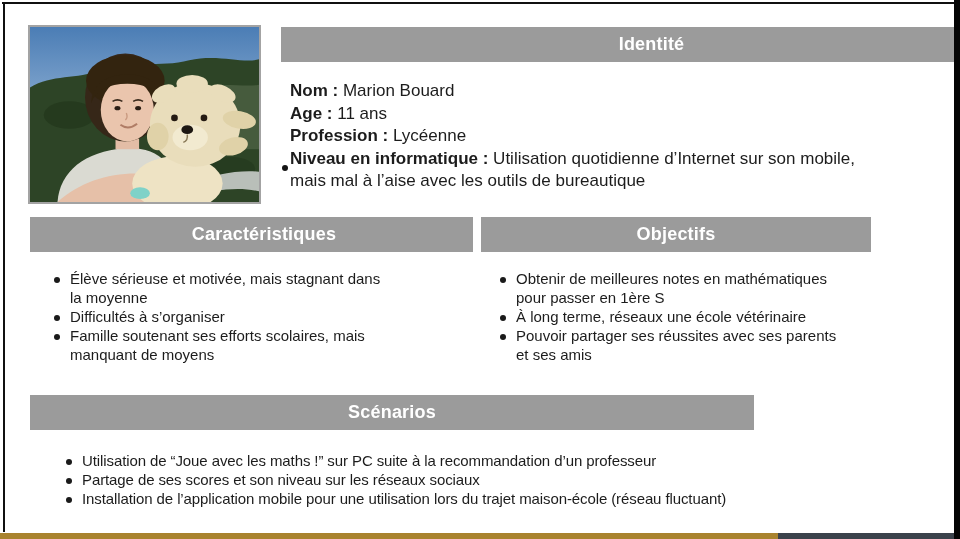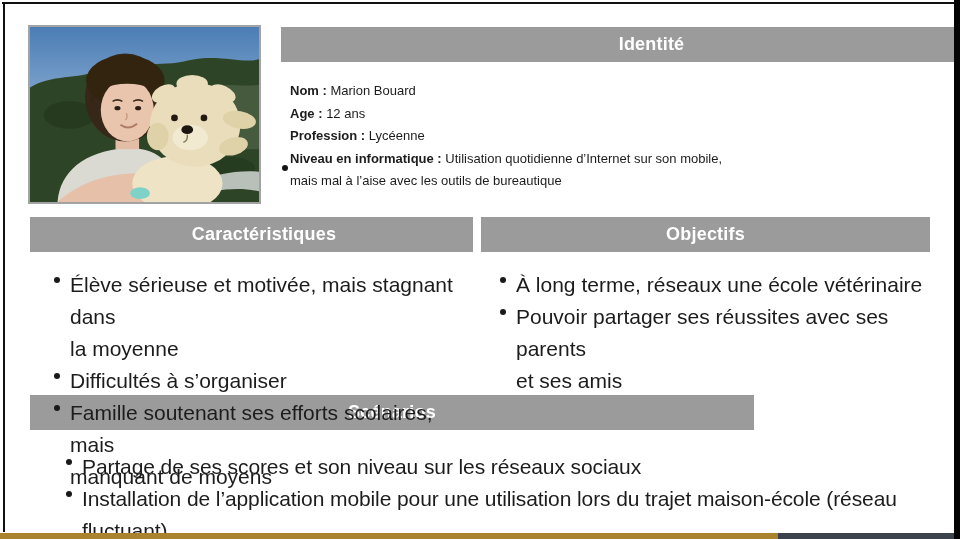--- a/index.html
+++ b/index.html
@@ -18,40 +18,40 @@
   .footer-fill { height:100%; background:#a9832e; }
 
   
   .hdr {
     position:absolute; height:35px; background:#9b9b9b; color:#ffffff;
     font-weight:bold; font-size:18px; line-height:35px; text-align:center;
     letter-spacing:.2px;
   }
   .hdr-identite { left:281px; top:27px;  width:741px; }
   .hdr-caract   { left:30px;  top:217px; width:443px;padding-left:25px; }
-  .hdr-objectifs{ left:481px; top:217px; width:449px; }
+  .hdr-objectifs{ left:481px; top:217px; width:390px; }
   .hdr-scenarios{ left:30px;  top:395px; width:724px; }
 
   
   .photo {
     position:absolute; left:28px; top:25px; width:233px; height:179px;
     border:2px solid #a3a3a3; background:#6d8bb0;
   }
   .photo svg { display:block; width:100%; height:100%; }
 
   
   .identity-block {
     position:absolute; left:290px; top:80px; width:648px;
-    font-size:13px; line-height:22.5px;
+    font-size:17px; line-height:22.5px;
   }
   .identity-row .lbl { font-weight:bold; }
   .identity-row .val { white-space:pre-wrap; }
 
   
-  ul.plist { list-style:none; position:absolute; font-size:21px; line-height:32px; }
+  ul.plist { list-style:none; position:absolute; font-size:15px; line-height:19px; }
   ul.plist li { position:relative; padding-left:17px; white-space:pre-wrap; }
   ul.plist li::before {
     content:""; position:absolute; left:1px; top:8px;
     width:6px; height:6px; border-radius:50%; background:#1a1a1a;
   }
   .list-caract    { left:53px;  top:269px; width:420px; }
   .list-objectifs { left:499px; top:269px; width:425px; }
   .list-scenarios { left:65px;  top:451px; width:860px; font-size:16.5px; letter-spacing:-0.1px; }
   .list-scenarios li { padding-left:18px; }
 
@@ -130,21 +130,21 @@
   <div class="hdr hdr-objectifs">Objectifs</div>
   <div class="hdr hdr-scenarios">Scénarios</div>
 
   <div class="identity-block">
     <div class="identity-row">
       <span class="lbl">Nom :</span>
       <span class="val">Marion Bouard</span>
     </div>
     <div class="identity-row">
       <span class="lbl">Age :</span>
-      <span class="val">12 ans</span>
+      <span class="val">11 ans</span>
     </div>
     <div class="identity-row">
       <span class="lbl">Profession :</span>
       <span class="val">Lycéenne</span>
     </div>
     <div class="identity-row">
       <span class="lbl">Niveau en informatique :</span>
       <span class="val">Utilisation quotidienne d’Internet sur son mobile,
 mais mal à l’aise avec les outils de bureautique</span>
     </div>
@@ -152,26 +152,29 @@
 
   <ul class="plist list-caract">
     <li>Élève sérieuse et motivée, mais stagnant dans
 la moyenne</li>
     <li>Difficultés à s’organiser</li>
     <li>Famille soutenant ses efforts scolaires, mais
 manquant de moyens</li>
   </ul>
 
   <ul class="plist list-objectifs">
+    <li>Obtenir de meilleures notes en mathématiques
+pour passer en 1ère S</li>
     <li>À long terme, réseaux une école vétérinaire</li>
     <li>Pouvoir partager ses réussites avec ses parents
 et ses amis</li>
   </ul>
 
   <ul class="plist list-scenarios">
+    <li>Utilisation de “Joue avec les maths !” sur PC suite à la recommandation d’un professeur</li>
     <li>Partage de ses scores et son niveau sur les réseaux sociaux</li>
     <li>Installation de l’application mobile pour une utilisation lors du trajet maison-école (réseau fluctuant)</li>
   </ul>
 
   <div class="footer-bar">
     <div class="footer-fill" style="width: 81%;"></div>
   </div>
 
   <div class="edge-right"></div>
 </div>

